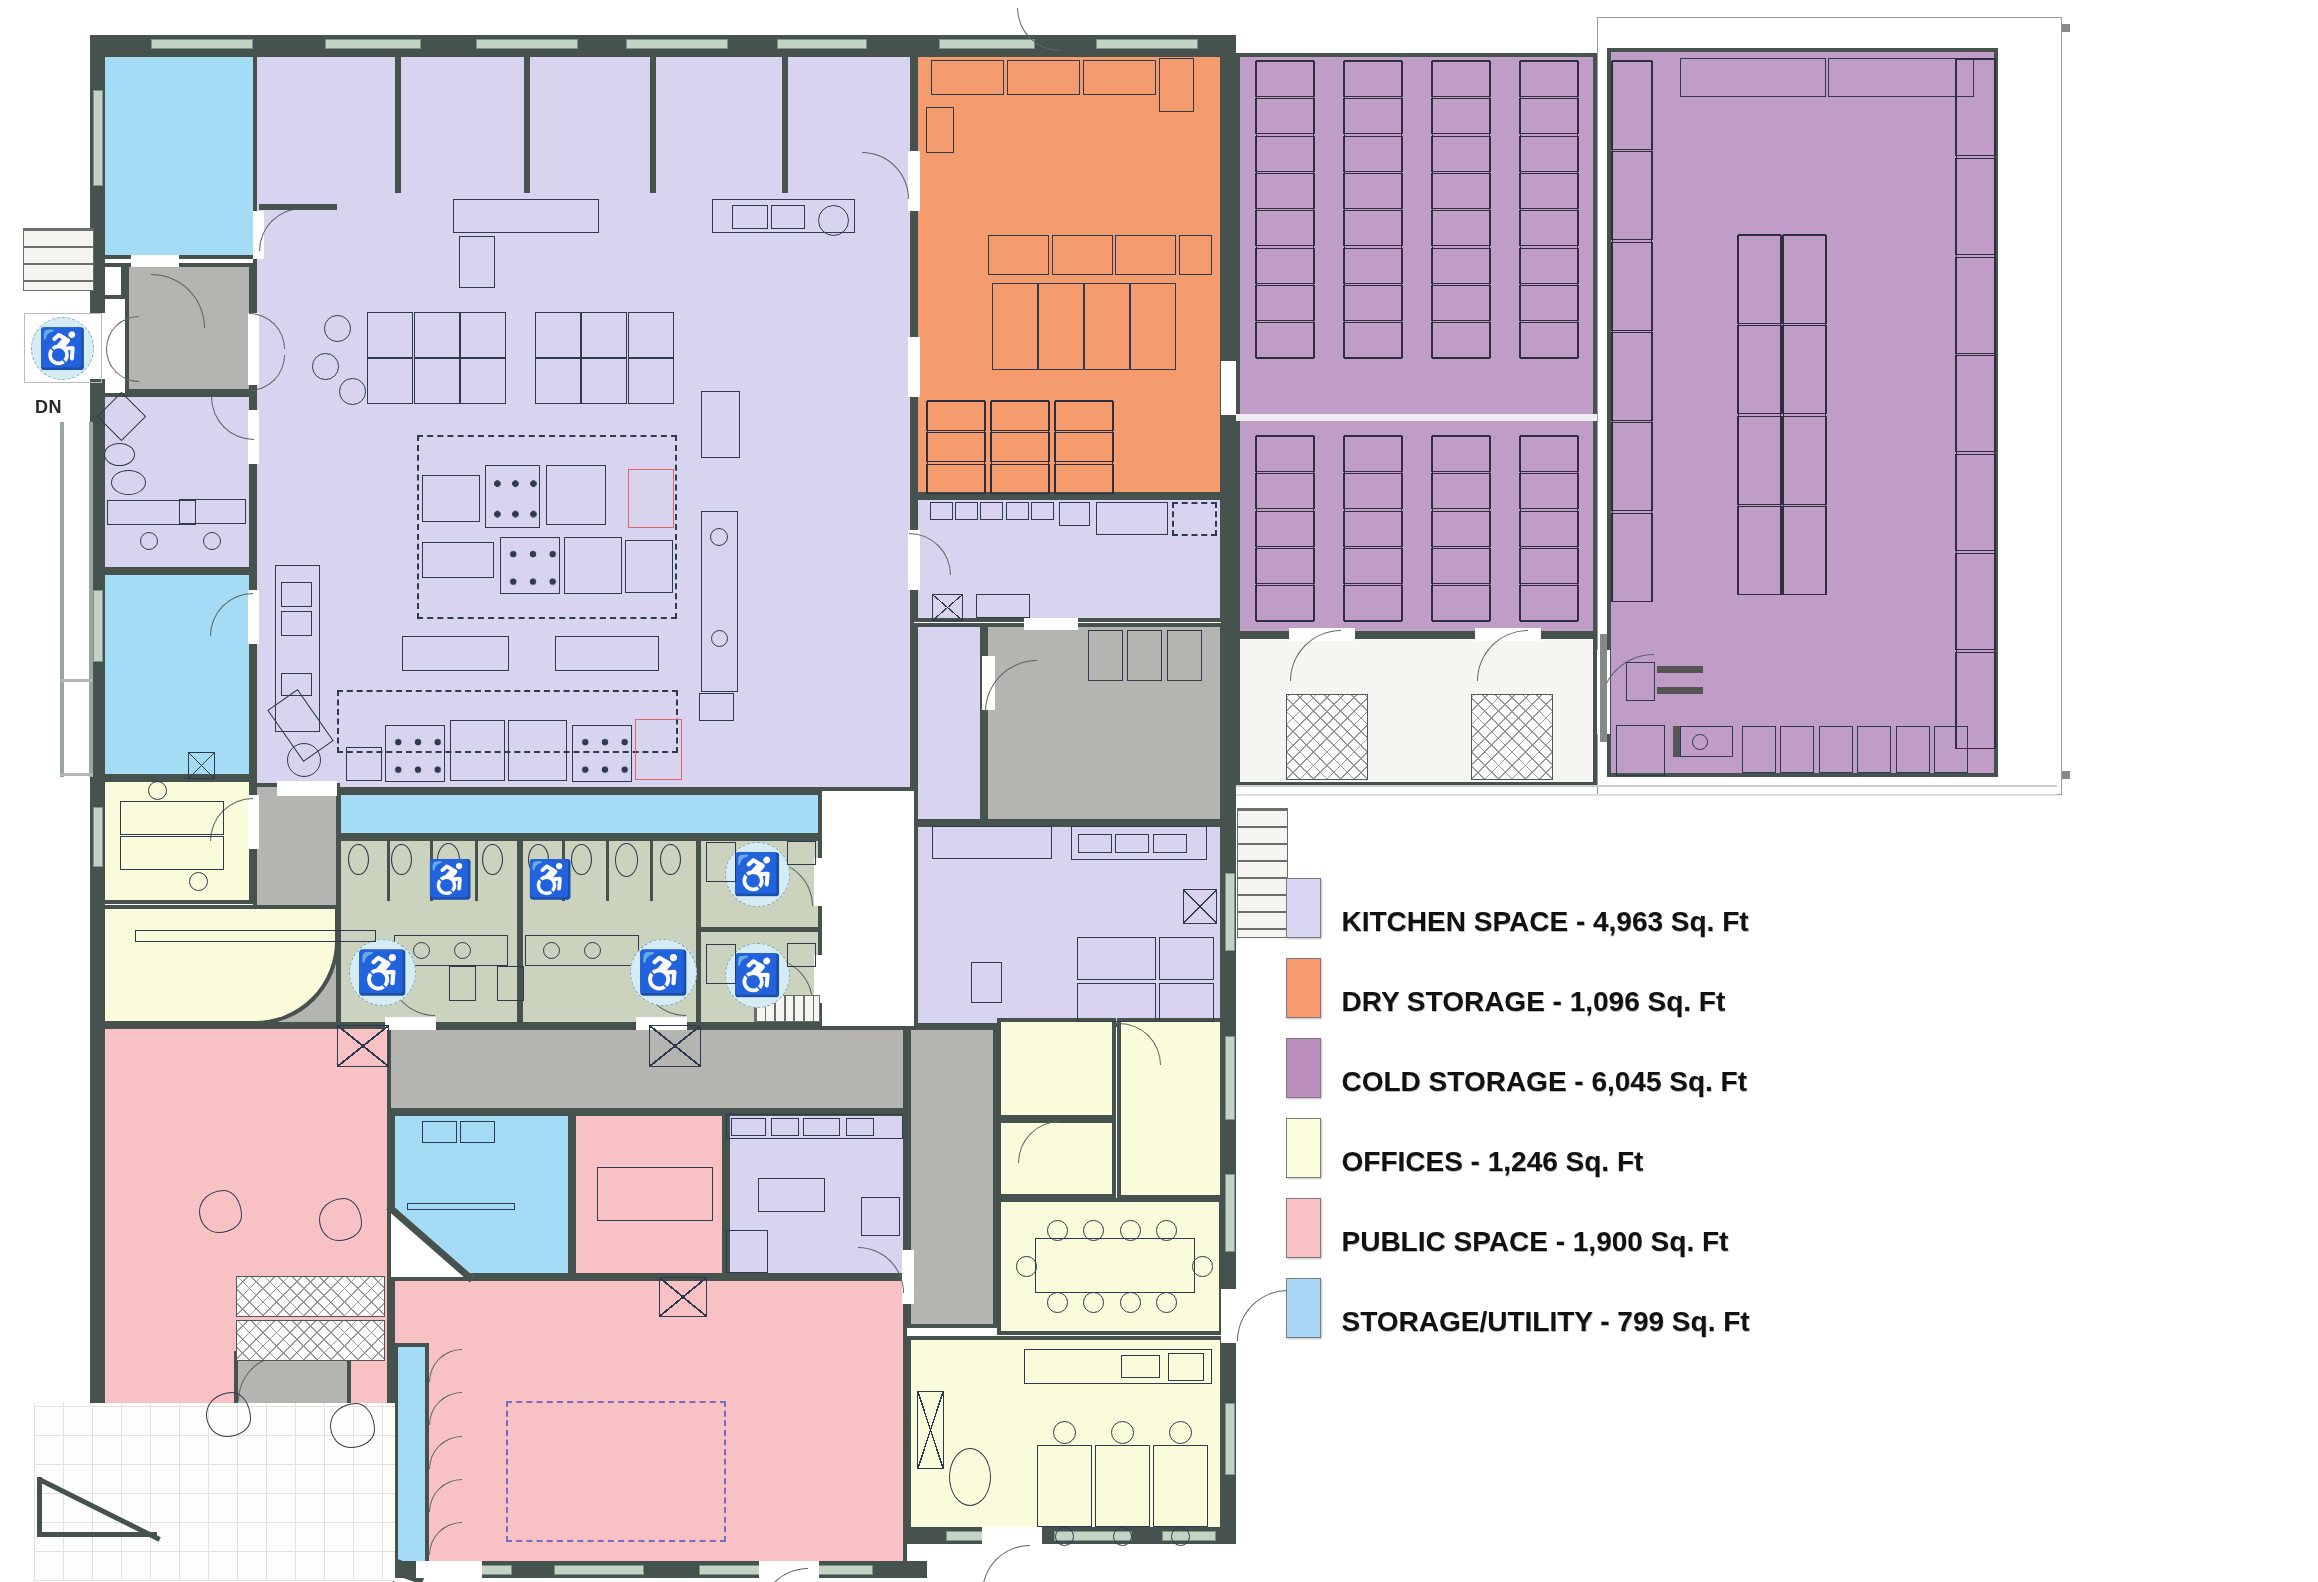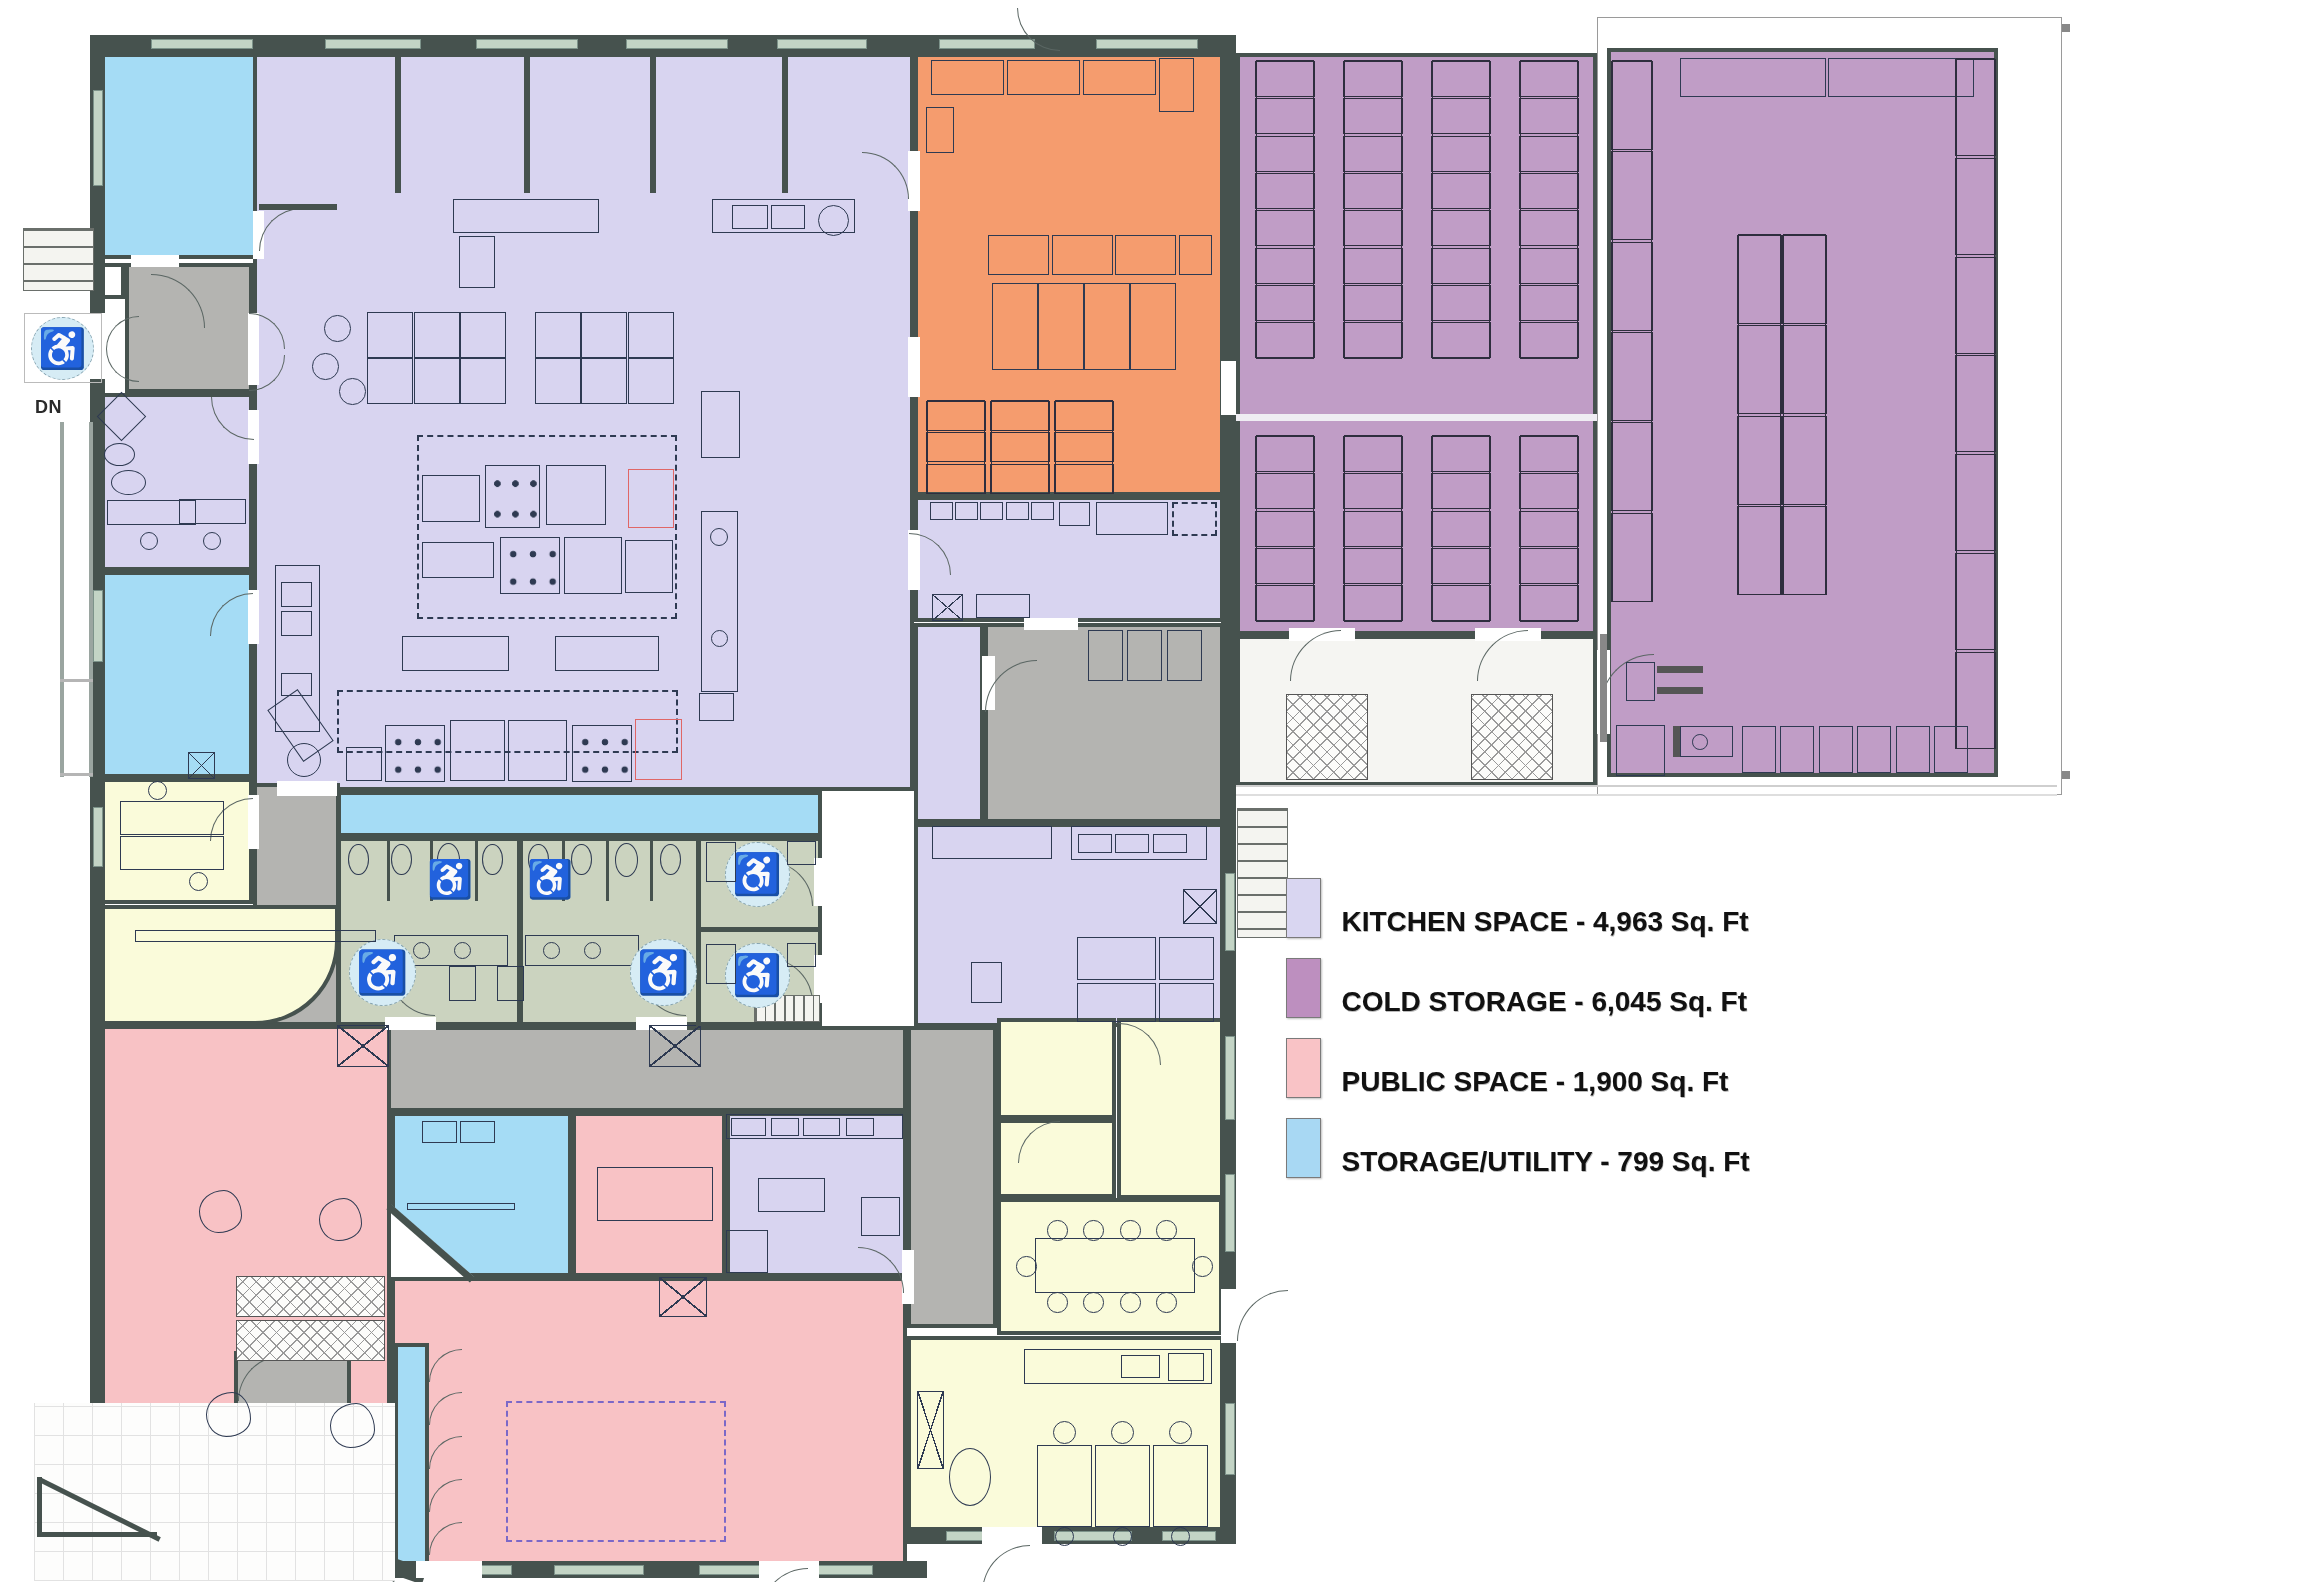--- a/index.html
+++ b/index.html
@@ -508,22 +508,30 @@
       <div class="it hatch" style="left: 1471px; top: 694px; width: 82px; height: 86px;"></div>
       <div class="it" style="left: 1236px; top: 785px; width: 821px; height: 2.4px; background: rgb(207, 207, 207);"></div>
       <div class="it" style="left: 1236px; top: 794px; width: 821px; height: 1.8px; background: rgb(222, 222, 222);"></div>
     </div>
   <div id="legend">
     <div class="lg-row">
         <span class="lg-sw" style="background: rgb(217, 214, 241);"></span>
         <span class="lg-tx">KITCHEN SPACE - 4,963 Sq. Ft</span>
       </div>
     <div class="lg-row">
+        <span class="lg-sw" style="background: rgb(247, 155, 110);"></span>
+        <span class="lg-tx">DRY STORAGE - 1,096 Sq. Ft</span>
+      </div>
+    <div class="lg-row">
         <span class="lg-sw" style="background: rgb(189, 143, 191);"></span>
         <span class="lg-tx">COLD STORAGE - 6,045 Sq. Ft</span>
+      </div>
+    <div class="lg-row">
+        <span class="lg-sw" style="background: rgb(251, 252, 220);"></span>
+        <span class="lg-tx">OFFICES - 1,246 Sq. Ft</span>
       </div>
     <div class="lg-row">
         <span class="lg-sw" style="background: rgb(249, 195, 198);"></span>
         <span class="lg-tx">PUBLIC SPACE - 1,900 Sq. Ft</span>
       </div>
     <div class="lg-row">
         <span class="lg-sw" style="background: rgb(168, 216, 243);"></span>
         <span class="lg-tx">STORAGE/UTILITY - 799 Sq. Ft</span>
       </div>
   </div>

